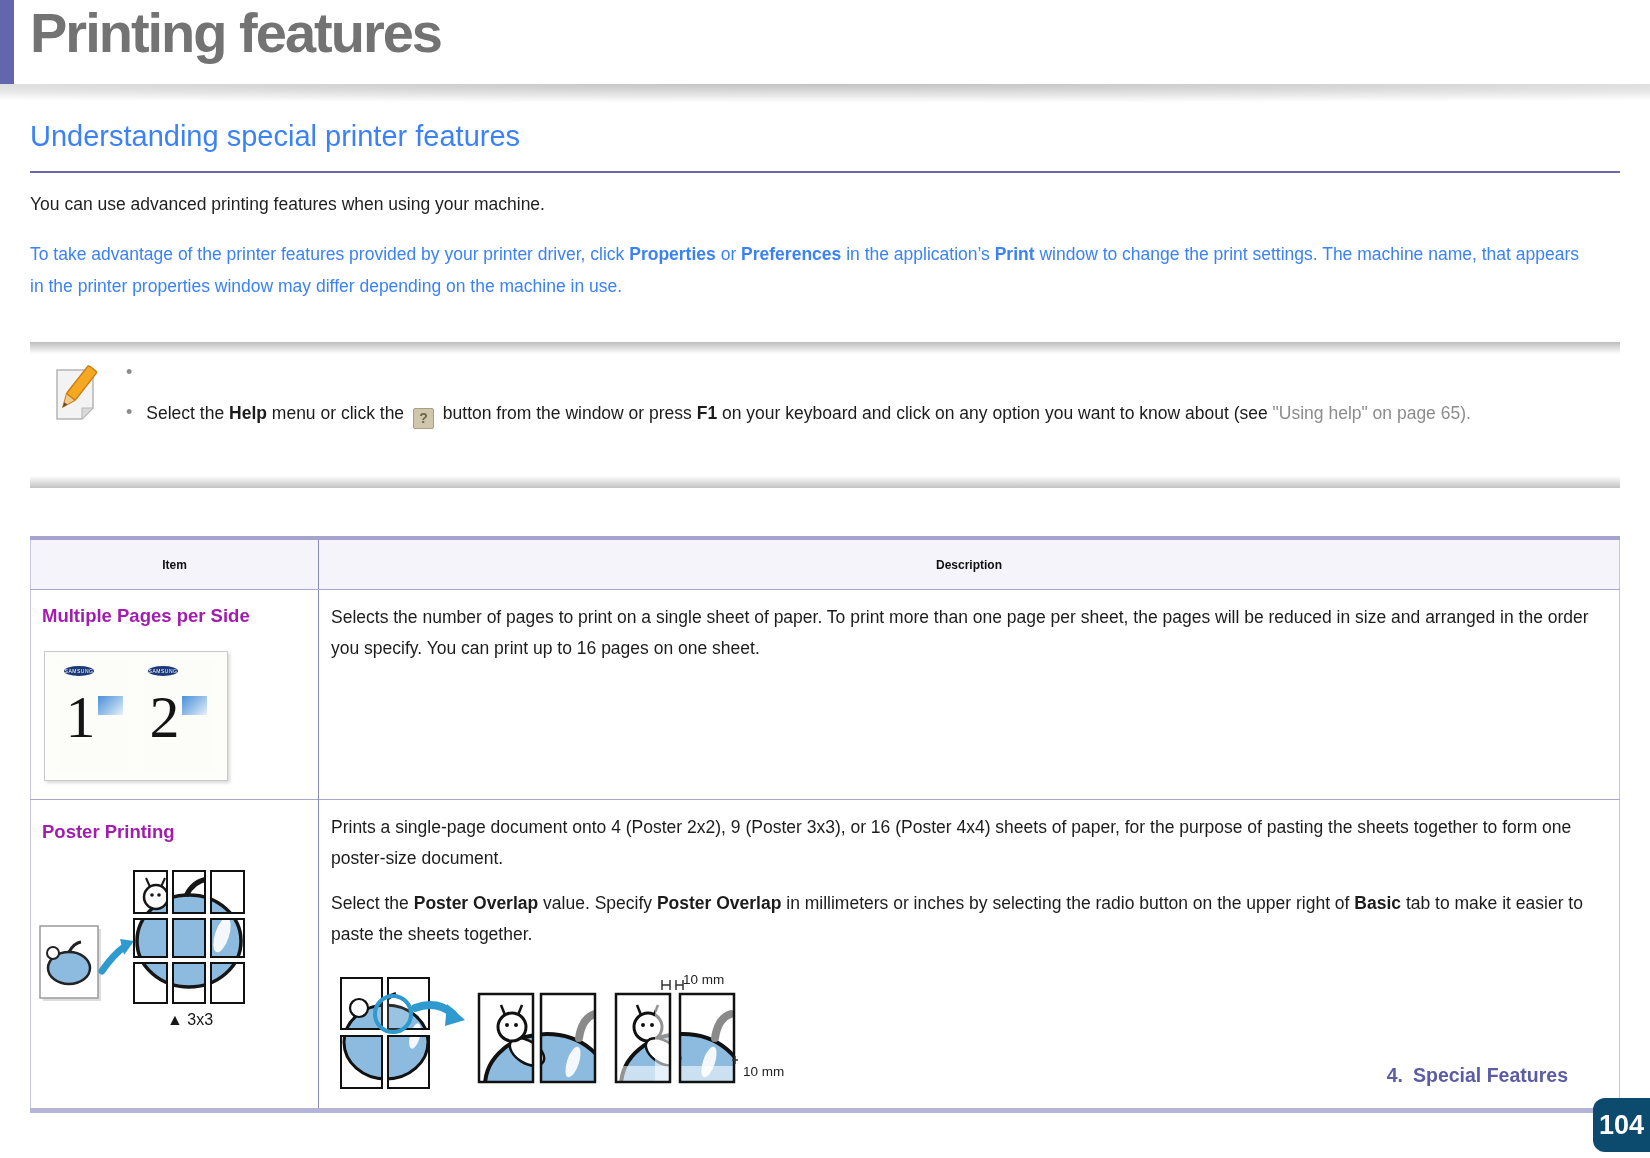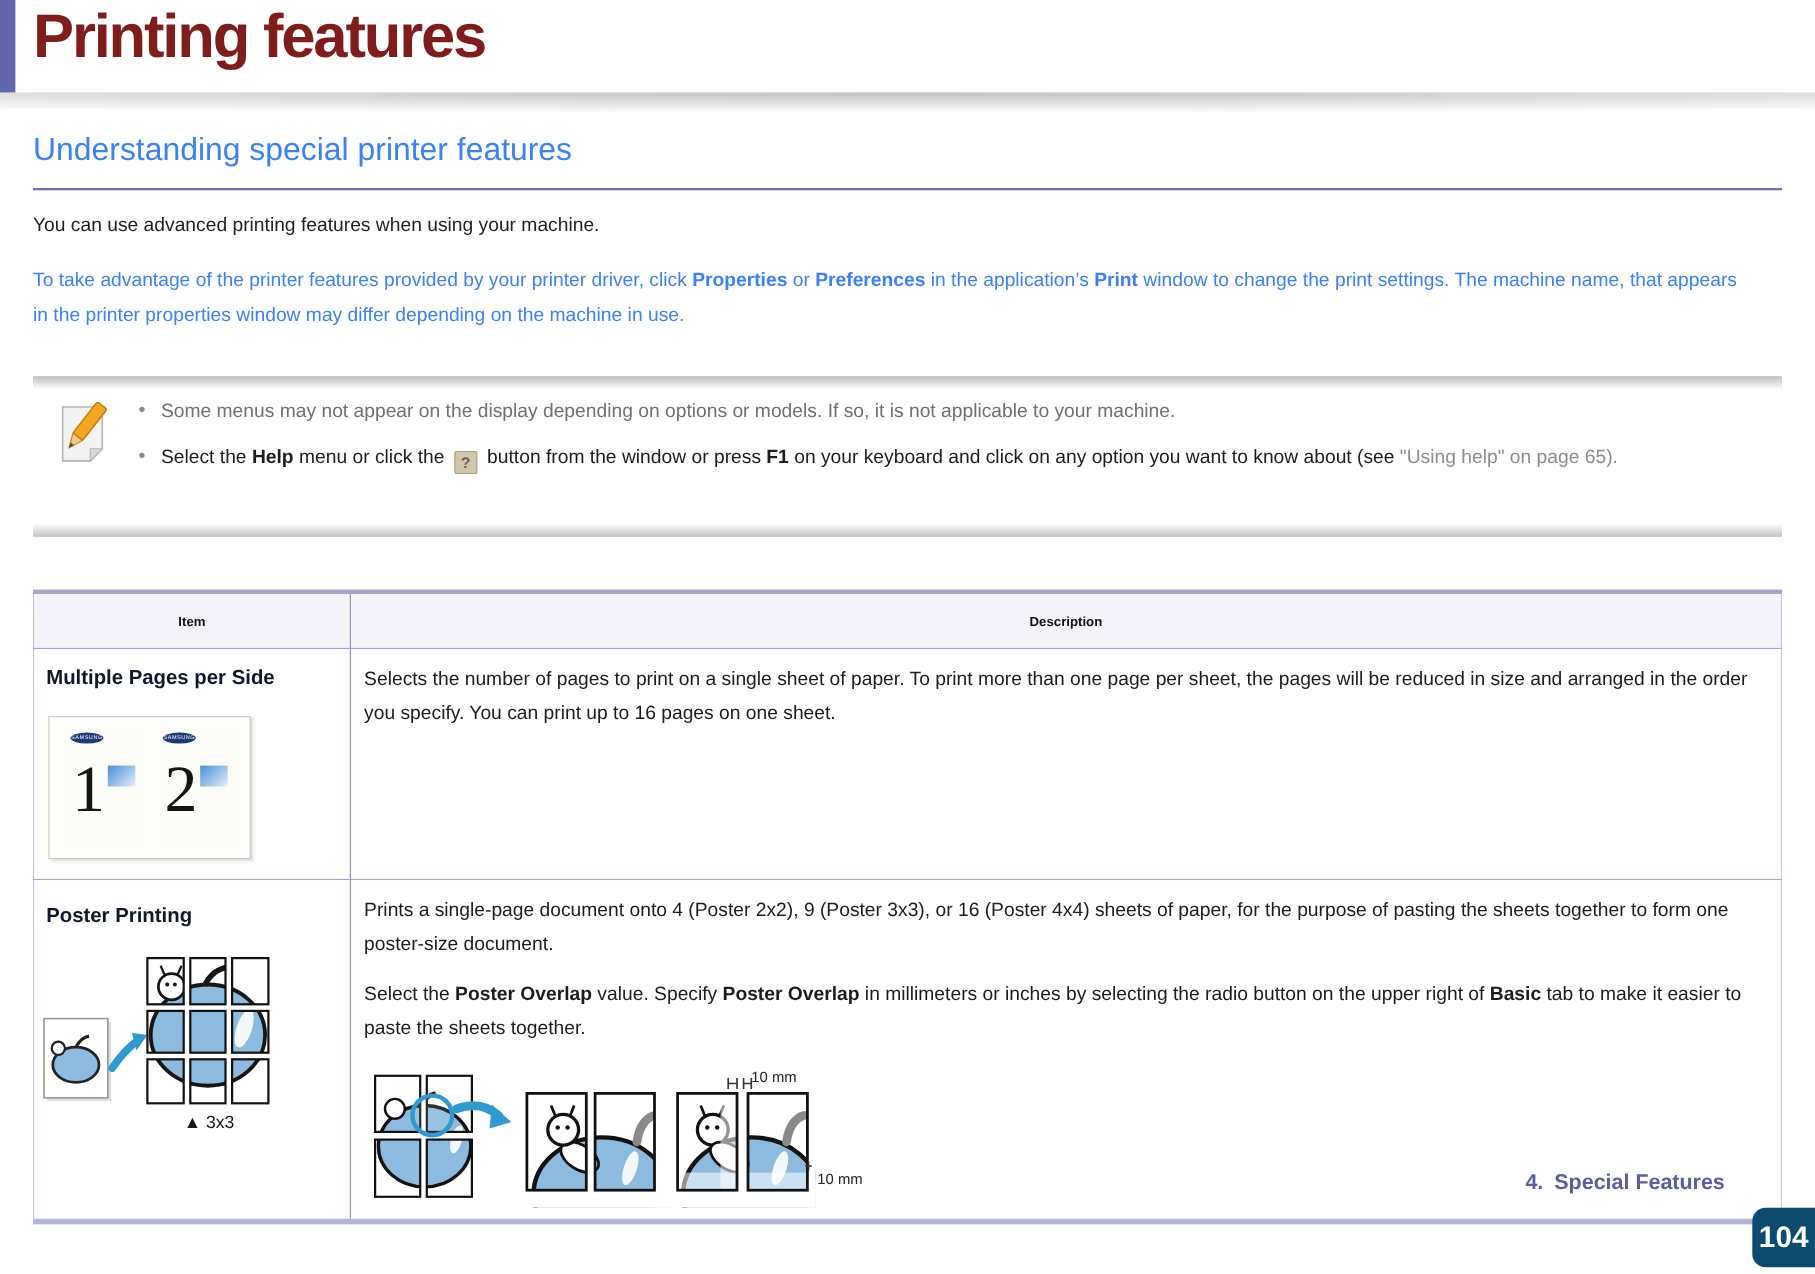--- a/index.html
+++ b/index.html
@@ -5,21 +5,21 @@
   html,body{margin:0;padding:0;background:#ffffff;}
   body{width:1650px;height:1158px;position:relative;overflow:hidden;
        font-family:"Liberation Sans","DejaVu Sans",sans-serif;color:#1c1c1c;}
   .bold{font-weight:bold;}
   .graytext{color:#707070;}
   .linkgray{color:#8c8c8c;}
 
   
   .leftbar{position:absolute;left:0;top:0;width:14px;height:90px;background:#6466ac;}
   .doc-title{position:absolute;left:30px;top:0px;margin:0;font-size:56px;font-weight:bold;
-             letter-spacing:-2px;color:#7f1d1d;}
+             letter-spacing:-2px;color:#737373;}
   .curl-shadow{position:absolute;left:0;right:0;top:84px;height:22px;
                background:radial-gradient(ellipse 120% 100% at 50% 0%,#c2c2c2 0%,#e9e9e9 55%,#ffffff 85%);}
   .section-title{position:absolute;left:30px;top:120px;margin:0;font-size:29px;font-weight:normal;color:#3b82f6;}
   .section-rule{position:absolute;left:30px;right:30px;top:171px;height:2px;background:#6969ae;}
 
   
   .intro1{position:absolute;left:30px;top:194px;margin:0;font-size:17.5px;color:#1f1f1f;}
   .intro2{position:absolute;left:30px;top:238px;width:1555px;margin:0;font-size:17.5px;
           line-height:32px;color:#3b82f6;}
 
@@ -42,21 +42,21 @@
   
   table.features{position:absolute;left:30px;top:536px;width:1590px;border-collapse:collapse;
                  table-layout:fixed;}
   table.features{border-top:4px solid #a3a3ce;border-left:1px solid #c6c6e0;border-right:1px solid #c6c6e0;
                  border-bottom:5px solid #b4b4d9;}
   table.features th{height:47px;background:#f4f4fa;font-size:12px;font-weight:bold;color:#111;
                     border-bottom:1px solid #a6a6ce;text-align:center;}
   table.features td{vertical-align:top;border-top:1px solid #a6a6ce;}
   .col-item{width:288px;}
   td.item-cell,th.item-head{border-right:1px solid #8a8ab8;}
-  .item-label{margin:14px 0 0 10px;font-size:18.5px;font-weight:bold;color:#0f172a;}
+  .item-label{margin:14px 0 0 10px;font-size:18.5px;font-weight:bold;color:#a21caf;}
   .desc-cell{padding:12px 18px 10px 12px;font-size:17.5px;line-height:31px;color:#1c1c1c;}
   .desc-cell p{margin:0 0 14px 0;}
 
   
   .npage-thumb{position:relative;margin:24px 0 0 12px;width:182px;height:128px;background:#fdfdfa;
                border:1px solid #c9c9c9;box-shadow:2px 2px 3px rgba(0,0,0,0.15);
                display:flex;align-items:center;justify-content:center;gap:14px;}
   .mini-page{width:70px;height:112px;background:#fcfcf8;border:1px solid #ececе6;position:relative;}
   .mini-logo{position:absolute;left:5px;top:6px;width:30px;height:10px;background:#1c3a7a;border-radius:50%;
              color:#ffffff;font-size:5px;letter-spacing:0.5px;display:flex;align-items:center;justify-content:center;}
@@ -100,21 +100,20 @@
     <path d="M30 57 v-11 h11 Z" fill="#d9d9d9" stroke="#b5b5b5" stroke-width="1"></path>
     <g transform="rotate(38 22 30)">
       <rect x="17" y="0" width="11" height="36" rx="2" fill="#f7a823" stroke="#c97f16" stroke-width="1.5"></rect>
       <polygon points="17,36 28,36 22.5,49" fill="#f0c98d" stroke="#c97f16" stroke-width="1"></polygon>
       <polygon points="20.6,44 24.4,44 22.5,49" fill="#5c4a32"></polygon>
     </g>
   </svg>
   <div class="note-bullets">
     <div class="bullet-row">
       <span class="bullet-dot">•</span>
-      <p class="bullet-text graytext">Some menus may not appear on the display depending on options or models. If so, it is not applicable to your machine.</p>
     </div>
     <div class="bullet-row">
       <span class="bullet-dot">•</span>
       <p class="bullet-text"><span>Select the </span><span class="bold">Help</span><span> menu or click the </span><span class="help-chip">?</span><span> button from the window or press </span><span class="bold">F1</span><span> on your keyboard and click on any option you want to know about (see </span><span class="linkgray">"Using help" on page 65).</span></p>
     </div>
   </div>
 </div>
 
 <table class="features">
   <colgroup>

